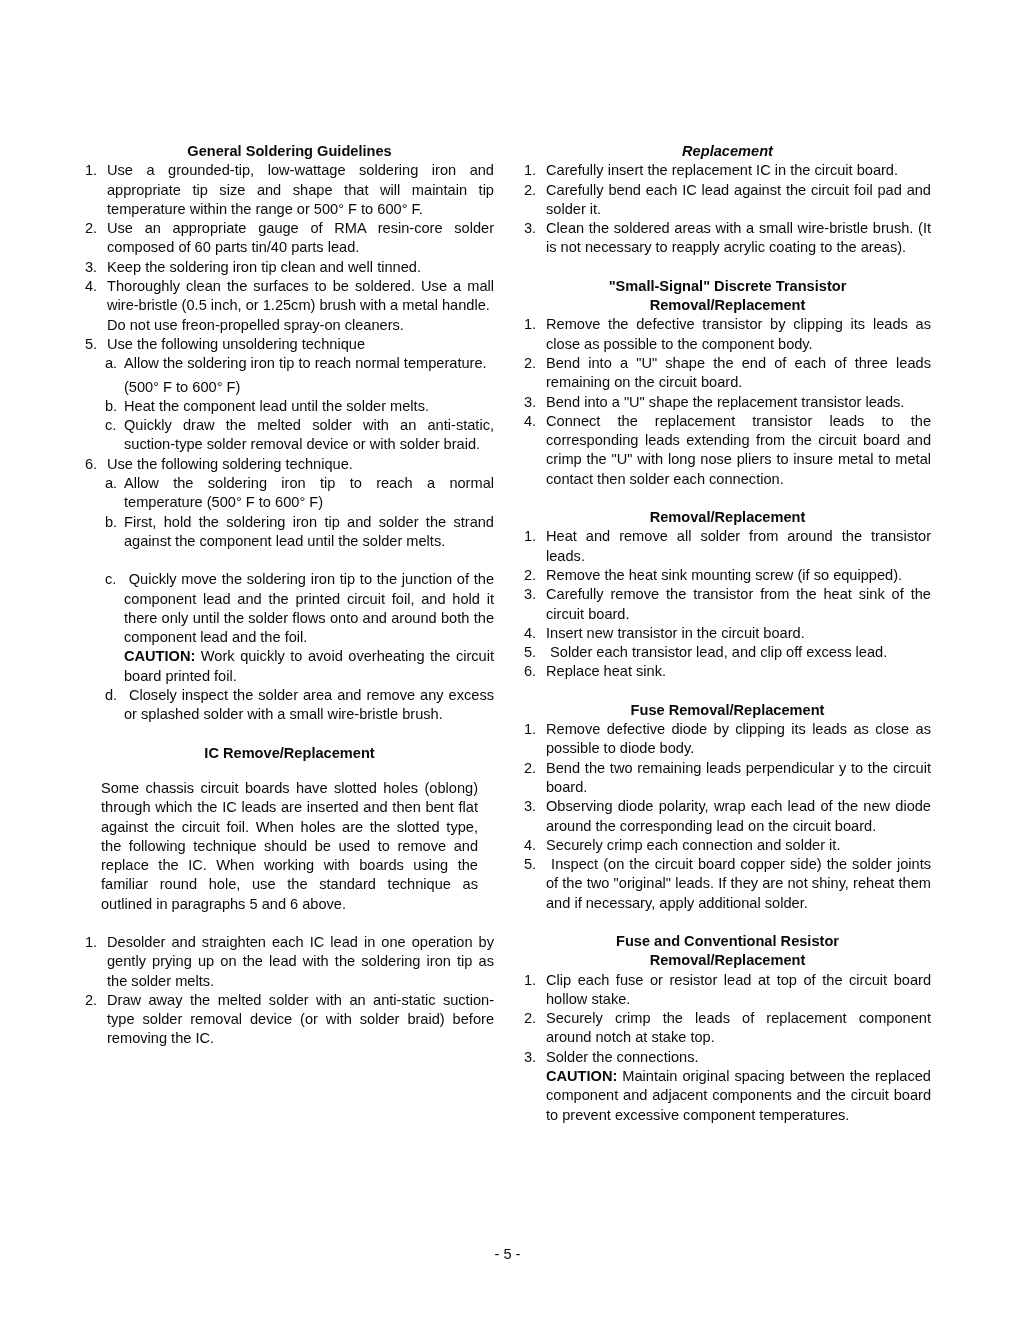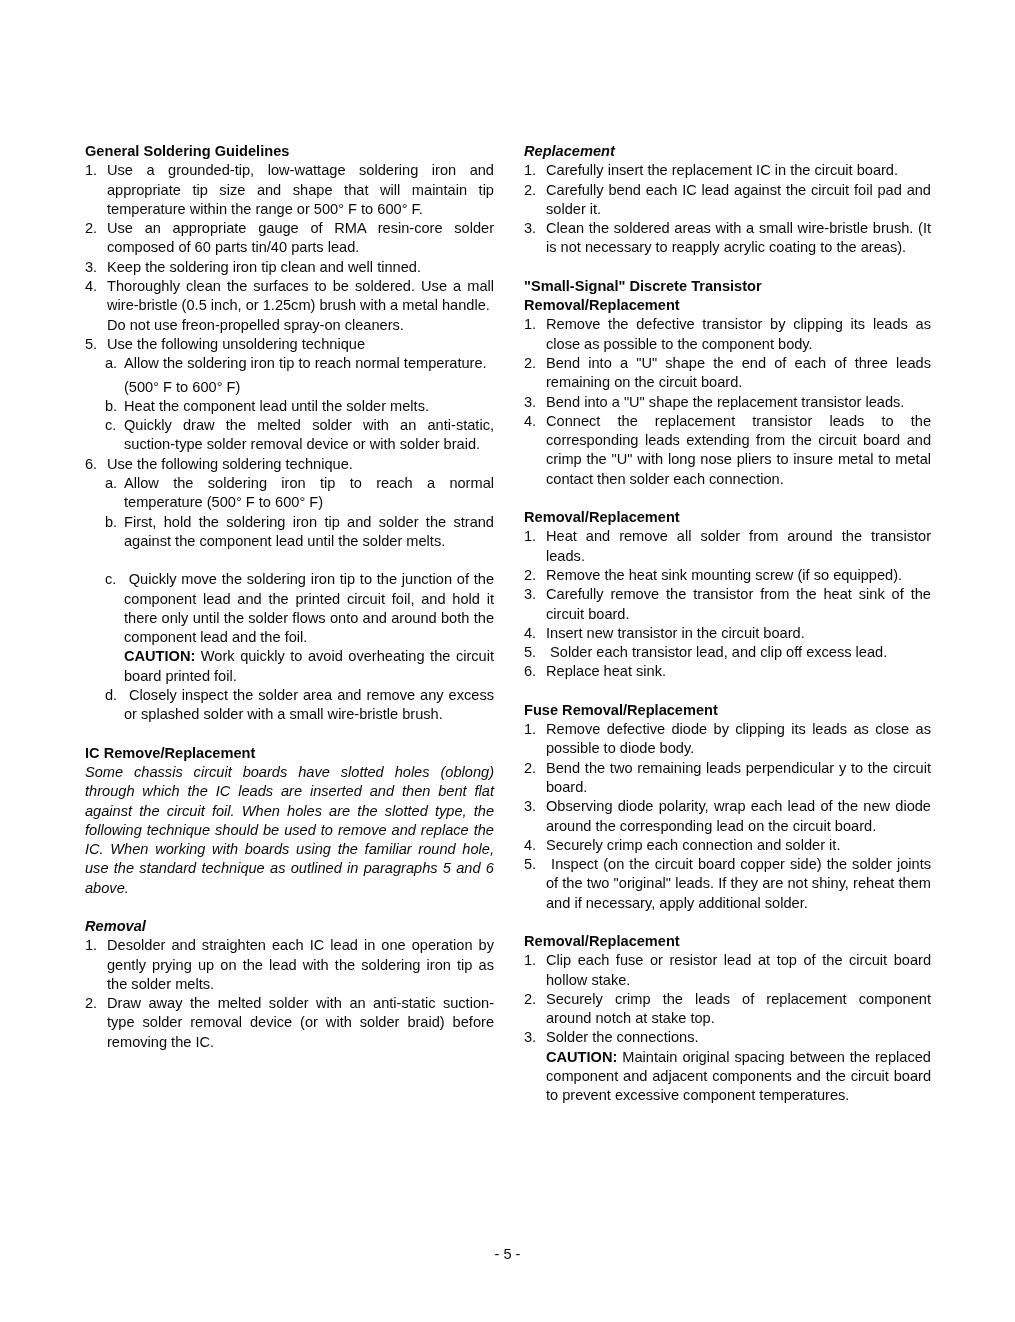--- a/index.html
+++ b/index.html
@@ -21,30 +21,30 @@
   .content {
     position: absolute;
     left: 85px;
     top: 142px;
     display: flex;
     gap: 30px;
   }
   .col { width: 409px; }
   .col + .col { width: 407px; }
   .col > .section + .section { margin-top: 19px; }
-  .heading { text-align: left; }
+  .heading { text-align: center; }
   .heading.bold { font-weight: bold; }
   .heading.bold-italic { font-weight: bold; font-style: italic; }
   .blk { text-align: justify; }
   .blk.li { position: relative; padding-left: 22px; }
   .blk.sub { position: relative; margin-left: 20px; padding-left: 19px; }
   .blk .num { position: absolute; left: 0; top: 0; }
   .blk.cont { margin-left: 22px; }
   .blk.cont2 { margin-left: 39px; }
-  .blk.p { margin: 0; font-style: italic; }
+  .blk.p { margin: 16px; }
   .blk.gap { height: 19px; }
   .blk b { font-weight: bold; }
   .footer {
     position: absolute;
     left: 0;
     top: 1245px;
     width: 100%;
     text-align: center;
   }
 </style>
@@ -72,21 +72,20 @@
           <div class="blk gap"></div>
           <div class="blk sub"><span class="num">c.</span>&nbsp;Quickly move the soldering iron tip to the junction of the component lead and the printed circuit foil, and hold it there only until the solder flows onto and around both the component lead and the foil.</div>
           <div class="blk cont2"><b>CAUTION:</b> Work quickly to avoid overheating the circuit board printed foil.</div>
           <div class="blk sub"><span class="num">d.</span>&nbsp;Closely inspect the solder area and remove any excess or splashed solder with a small wire-bristle brush.</div>
         </div>
         <div class="section">
           <div class="heading bold">IC Remove/Replacement</div>
           <div class="blk p">Some chassis circuit boards have slotted holes (oblong) through which the IC leads are inserted and then bent flat against the circuit foil. When holes are the slotted type, the following technique should be used to remove and replace the IC. When working with boards using the familiar round hole, use the standard technique as outlined in paragraphs 5 and 6 above.</div>
         </div>
         <div class="section">
-          <div class="heading bold-italic">Removal</div>
           <div class="blk li"><span class="num">1.</span>Desolder and straighten each IC lead in one operation by gently prying up on the lead with the soldering iron tip as the solder melts.</div>
           <div class="blk li"><span class="num">2.</span>Draw away the melted solder with an anti-static suction-type solder removal device (or with solder braid) before removing the IC.</div>
         </div>
       </div>
     <div class="col">
         <div class="section">
           <div class="heading bold-italic">Replacement</div>
           <div class="blk li"><span class="num">1.</span>Carefully insert the replacement IC in the circuit board.</div>
           <div class="blk li"><span class="num">2.</span>Carefully bend each IC lead against the circuit foil pad and solder it.</div>
           <div class="blk li"><span class="num">3.</span>Clean the soldered areas with a small wire-bristle brush. (It is not necessary to reapply acrylic coating to the areas).</div>
@@ -110,20 +109,21 @@
         </div>
         <div class="section">
           <div class="heading bold">Fuse Removal/Replacement</div>
           <div class="blk li"><span class="num">1.</span>Remove defective diode by clipping its leads as close as possible to diode body.</div>
           <div class="blk li"><span class="num">2.</span>Bend the two remaining leads perpendicular y to the circuit board.</div>
           <div class="blk li"><span class="num">3.</span>Observing diode polarity, wrap each lead of the new diode around the corresponding lead on the circuit board.</div>
           <div class="blk li"><span class="num">4.</span>Securely crimp each connection and solder it.</div>
           <div class="blk li"><span class="num">5.</span>&nbsp;Inspect (on the circuit board copper side) the solder joints of the two "original" leads. If they are not shiny, reheat them and if necessary, apply additional solder.</div>
         </div>
         <div class="section">
+          <div class="heading bold">Fuse and Conventional Resistor</div>
           <div class="heading bold">Removal/Replacement</div>
           <div class="blk li"><span class="num">1.</span>Clip each fuse or resistor lead at top of the circuit board hollow stake.</div>
           <div class="blk li"><span class="num">2.</span>Securely crimp the leads of replacement component around notch at stake top.</div>
           <div class="blk li"><span class="num">3.</span>Solder the connections.</div>
           <div class="blk cont"><b>CAUTION:</b> Maintain original spacing between the replaced component and adjacent components and the circuit board to prevent excessive component temperatures.</div>
         </div>
       </div>
   </div>
   <div class="footer">- 5 -</div>
 </div>

